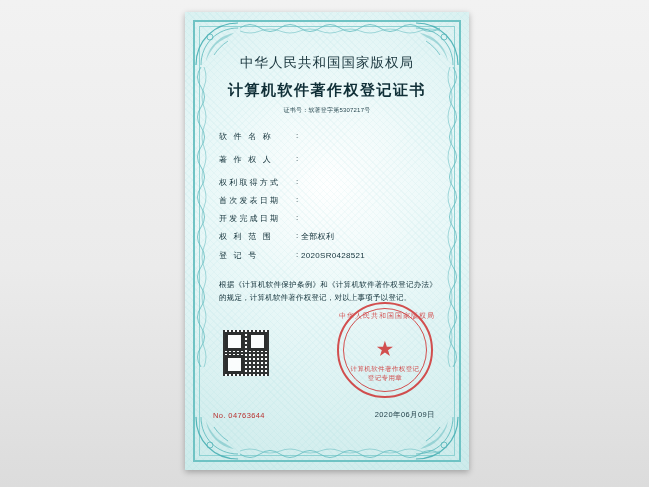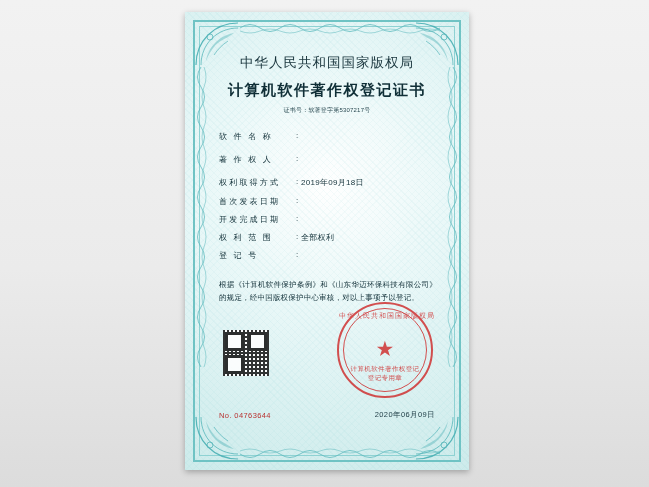--- a/index.html
+++ b/index.html
@@ -206,21 +206,21 @@
     position: absolute;
     left: 0; right: 0;
     text-align: center;
     font-size: 6.5px;
     letter-spacing: .4px;
   }
   #seal-bottom-1 { bottom: 22px; }
   #seal-bottom-2 { bottom: 13px; }
   #footer-row {
     position: absolute;
-    left: 14px; right: 14px;
+    left: 8px; right: 14px;
     bottom: 30px;
     display: flex;
     justify-content: space-between;
     align-items: flex-end;
     font-size: 7.5px;
     color: #1c3a43;
   }
   #serial-no { letter-spacing: .4px; }
   #issue-date { letter-spacing: .4px; }
   .red-ink { color: #b8312f; }
@@ -297,42 +297,42 @@
         <div class="field-row" style="margin-top:12px;">
           <span class="field-label">著 作 权 人</span>
           <span class="field-colon">:</span>
         </div>
       </div>
 
       <div id="fields-mid">
         <div class="field-row">
           <span class="field-label">权利取得方式</span>
           <span class="field-colon">:</span>
-          <span class="field-value">2019年09月18日</span>
         </div>
         <div class="field-row">
           <span class="field-label">首次发表日期</span>
           <span class="field-colon">:</span>
         </div>
         <div class="field-row">
           <span class="field-label">开发完成日期</span>
           <span class="field-colon">:</span>
         </div>
         <div class="field-row">
           <span class="field-label">权 利 范 围</span>
           <span class="field-colon">:</span>
           <span class="field-value">全部权利</span>
         </div>
         <div class="field-row">
           <span class="field-label">登 记 号</span>
           <span class="field-colon">:</span>
-        </div>
-      </div>
-
-      <div id="legal-note">根据《计算机软件保护条例》和《山东华迈环保科技有限公司》的规定，经中国版权保护中心审核，对以上事项予以登记。</div>
+          <span class="field-value">2020SR0428521</span>
+        </div>
+      </div>
+
+      <div id="legal-note">根据《计算机软件保护条例》和《计算机软件著作权登记办法》的规定，计算机软件著作权登记，对以上事项予以登记。</div>
 
       <div id="qr-code">
         <div id="qr-finder-bl"></div>
       </div>
 
       <div id="seal">
         <div id="seal-inner"></div>
         <div id="seal-arc">中华人民共和国国家版权局</div>
         <div id="seal-star">★</div>
         <div id="seal-bottom-1">计算机软件著作权登记</div>

